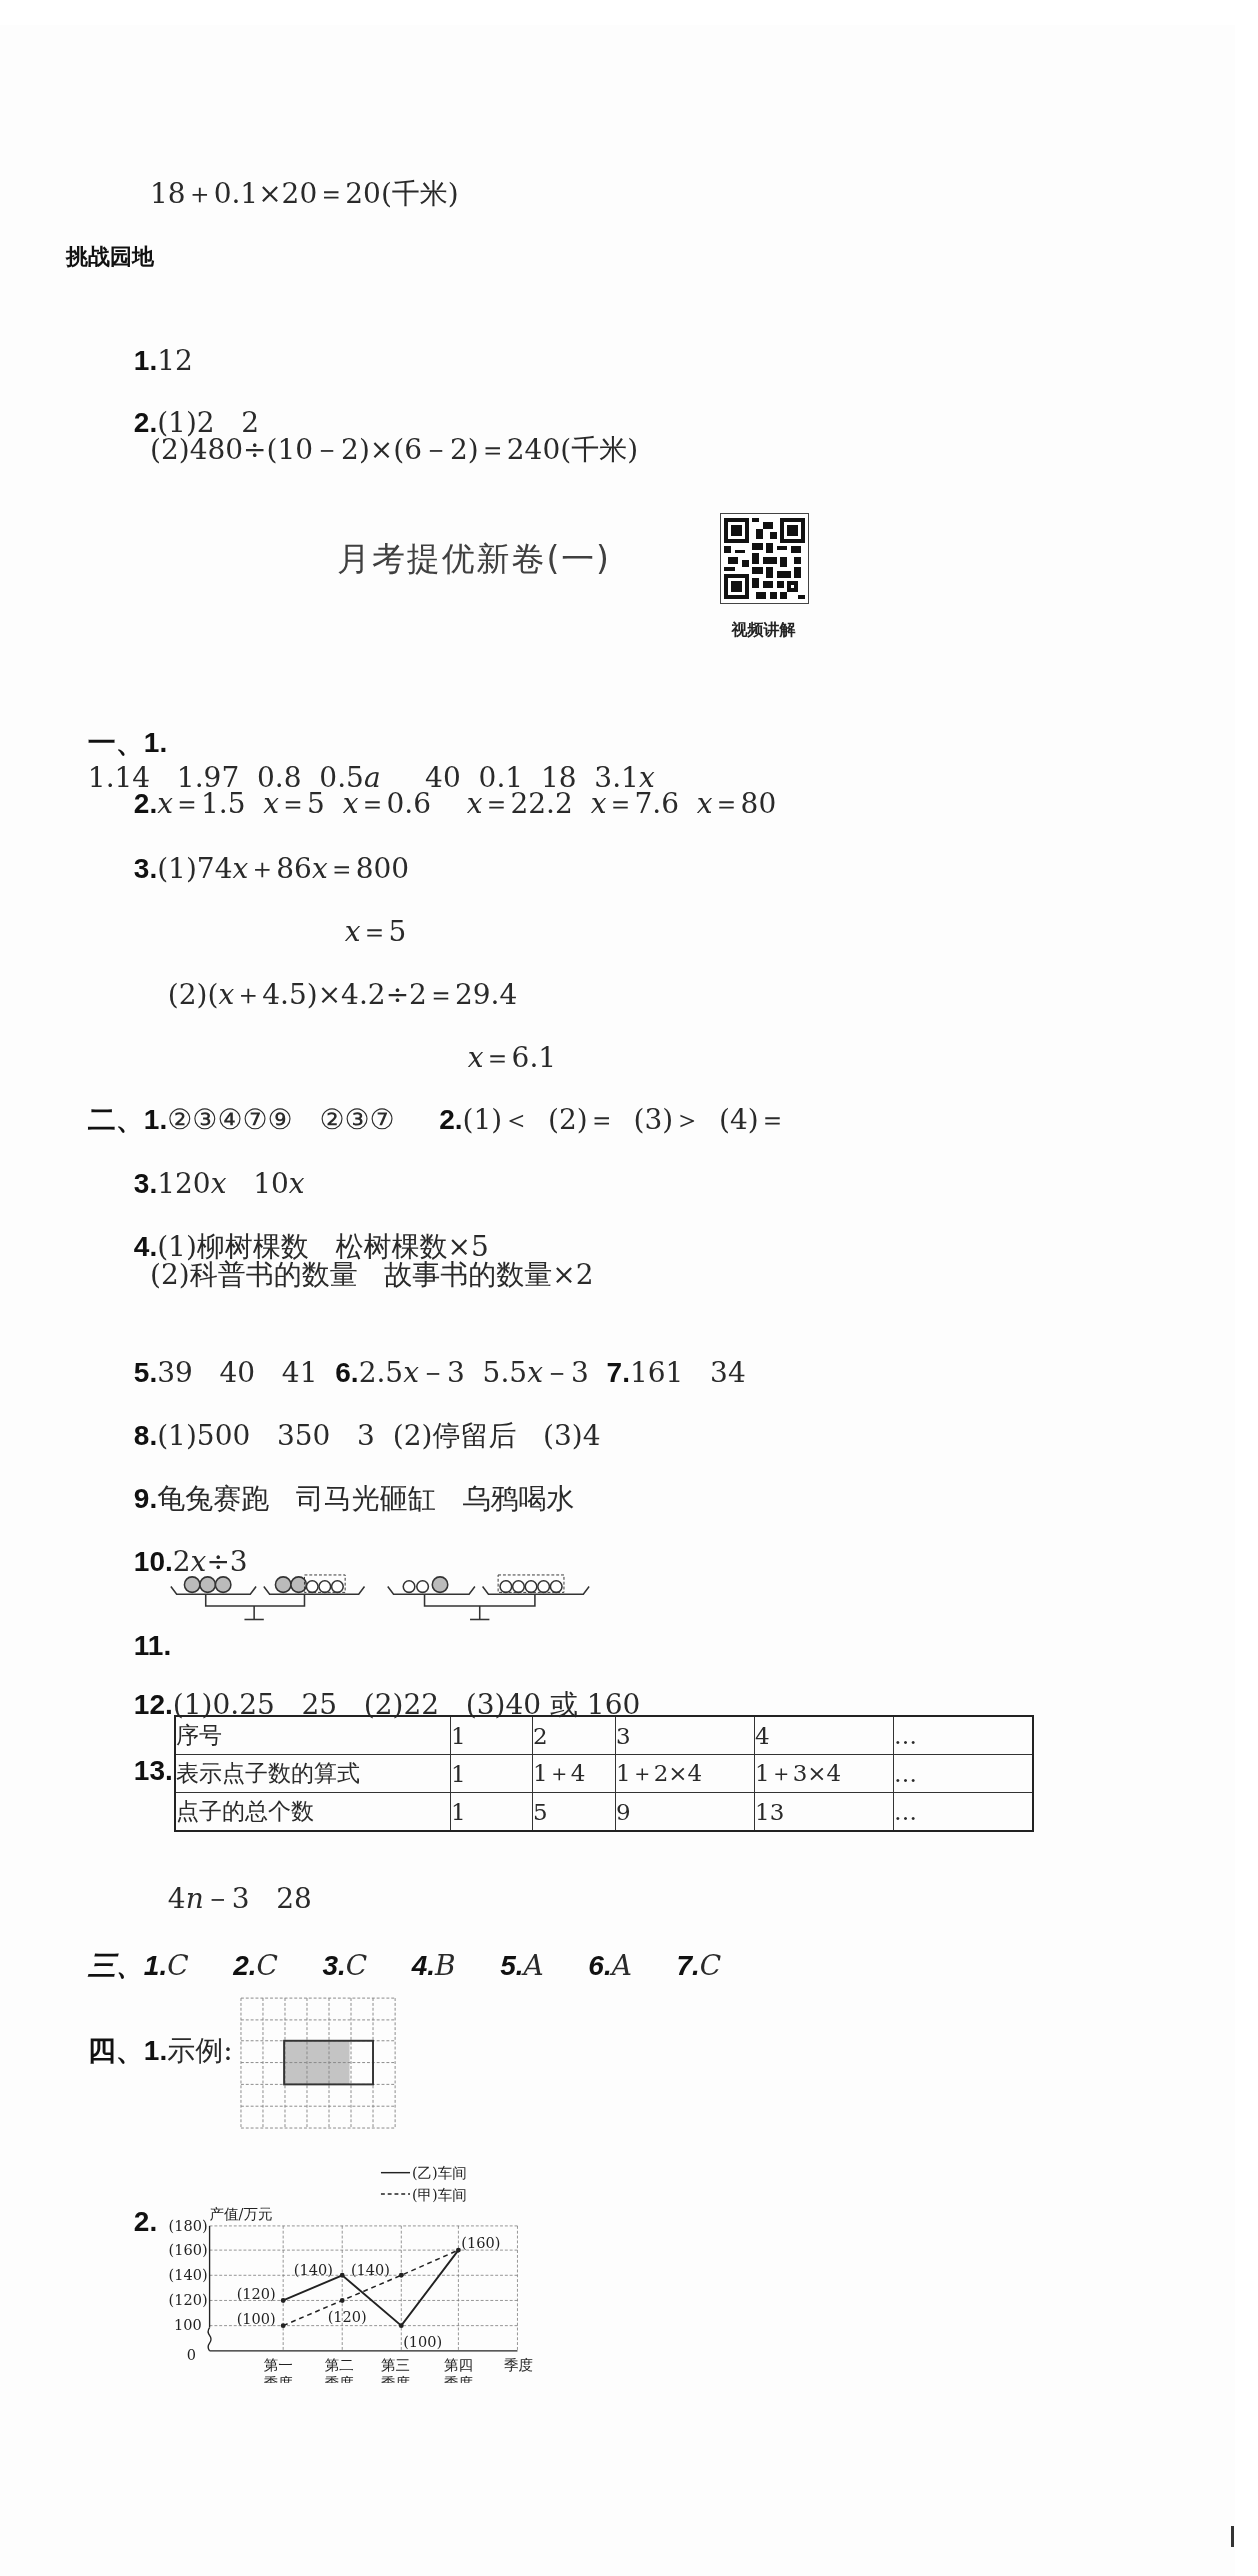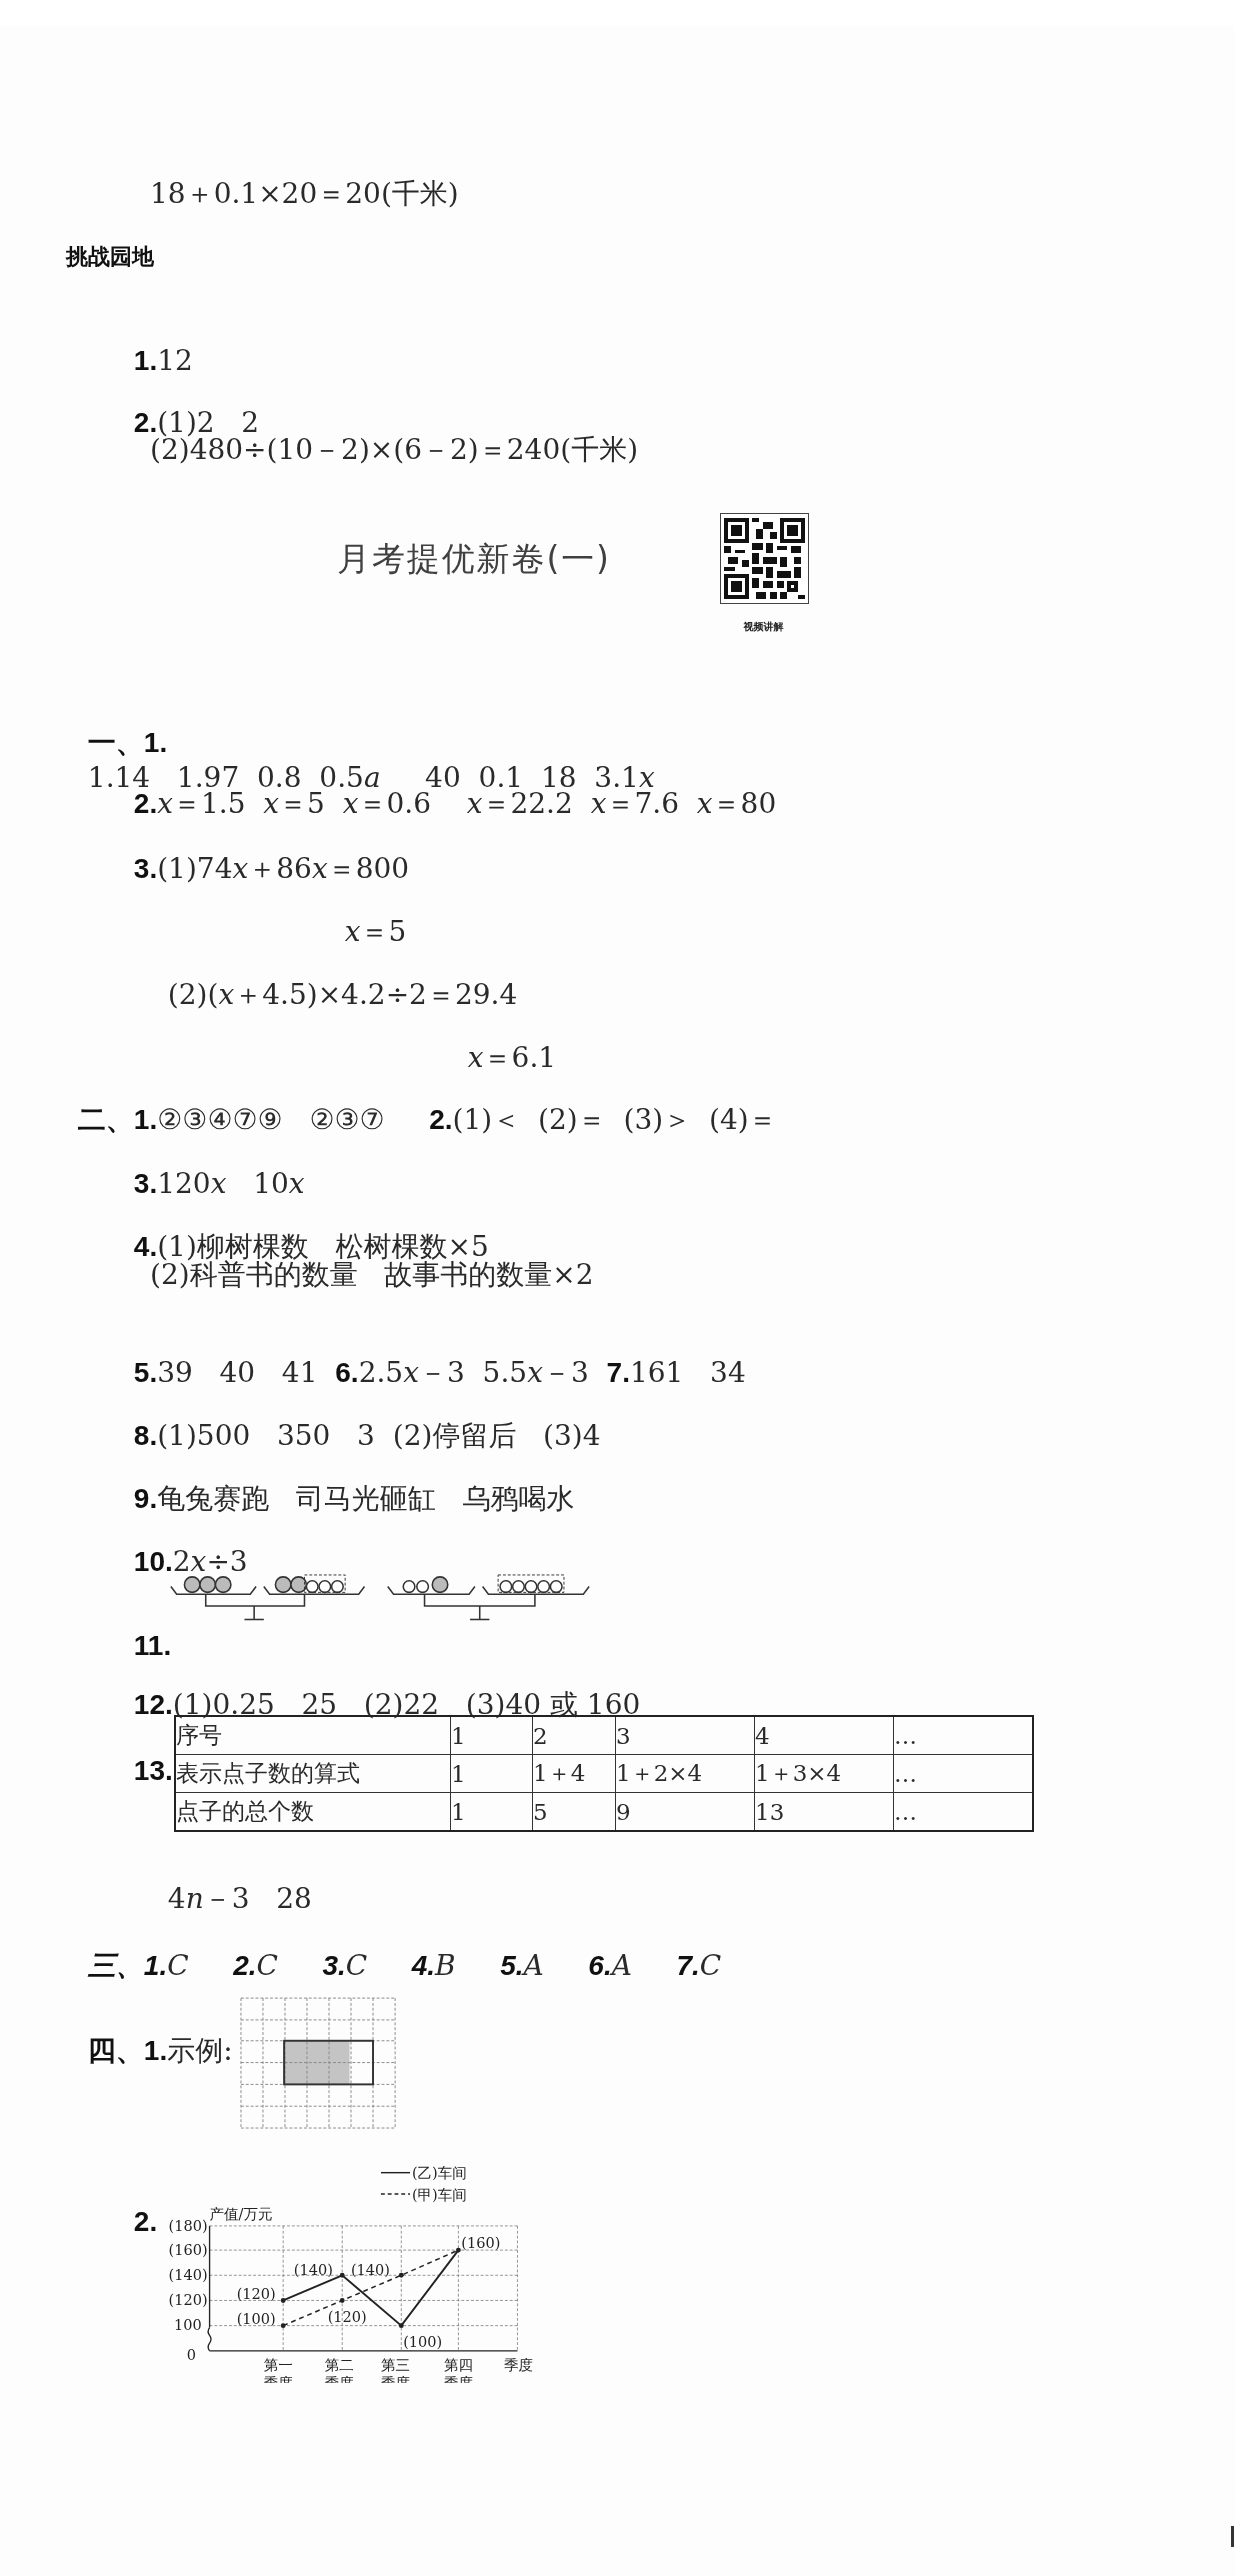--- a/index.html
+++ b/index.html
@@ -10,21 +10,21 @@
   .page {
     position:absolute; left:0; top:25px; width:1235px; height:2551px; background:#fdfdfd;
   }
   .ln { position:absolute; font-size:28px; line-height:35px; white-space:pre; color:#2a2a2a; }
   .num { font-family:"Liberation Sans","DejaVu Sans", sans-serif; font-weight:bold; font-size:28px; color:#111; }
   .sec { font-family:"DejaVu Sans","Liberation Sans", sans-serif; font-weight:bold; font-size:28px; color:#111; }
   .it { font-style:italic; }
   .heading { position:absolute; font-family:"DejaVu Sans","Liberation Sans", sans-serif; font-weight:bold; font-size:22px; color:#111; }
   .title { position:absolute; font-family:"DejaVu Sans","Liberation Sans", sans-serif; font-size:33px; color:#404040; letter-spacing:1.9px; }
   .qr { position:absolute; left:720px; top:513px; width:87px; height:89px; border:1px solid #444; background:#fff; }
-  .qr-label { position:absolute; left:717px; top:620px; width:93px; text-align:center; font-family:Liberation Sans, sans-serif; font-weight:bold; font-size:10px; color:#222; }
+  .qr-label { position:absolute; left:717px; top:620px; width:93px; text-align:center; font-family:Liberation Sans, sans-serif; font-weight:bold; font-size:16px; color:#222; }
   table.t13 { position:absolute; left:174px; top:1715px; border-collapse:collapse; font-size:23px; color:#2a2a2a; border:2.9px solid #222; }
   table.t13 td { border:1.5px solid #333; height:37px; text-align:left; padding:0; font-family:"DejaVu Serif","Liberation Serif", serif; }
   .mark { position:absolute; left:1231px; top:2526px; width:2.9px; height:21px; background:#333; }
 </style>
 </head>
 <body>
 
 <div class="page"></div>
 
 <div class="ln" style="left:150px;top:176px;">18＋0.1×20＝20(千米)</div>
@@ -100,21 +100,21 @@
 <div class="ln" style="left:327px;top:879px;">
   <span class="it">x</span><span>＝5</span>
 </div>
 <div class="ln" style="left:150px;top:942px;">
   <span>(2)(</span><span class="it">x</span><span>＋4.5)×4.2÷2＝29.4</span>
 </div>
 <div class="ln" style="left:450px;top:1005px;">
   <span class="it">x</span><span>＝6.1</span>
 </div>
 
-<div class="ln" style="left:60px;top:1067px;">
+<div class="ln" style="left:70px;top:1067px;">
   <span class="sec">二、</span><span class="num">1.</span><span>②③④⑦⑨   ②③⑦</span>     <span class="num">2.</span><span>(1)＜  (2)＝  (3)＞  (4)＝</span>
 </div>
 <div class="ln" style="left:116px;top:1131px;">
   <span class="num">3.</span><span>120</span><span class="it">x</span>   <span>10</span><span class="it">x</span>
 </div>
 <div class="ln" style="left:116px;top:1194px;">
   <span class="num">4.</span><span>(1)柳树棵数   松树棵数×5</span>
 </div>
 <div class="ln" style="left:150px;top:1257px;">(2)科普书的数量   故事书的数量×2</div>
 <div class="ln" style="left:116px;top:1320px;">

